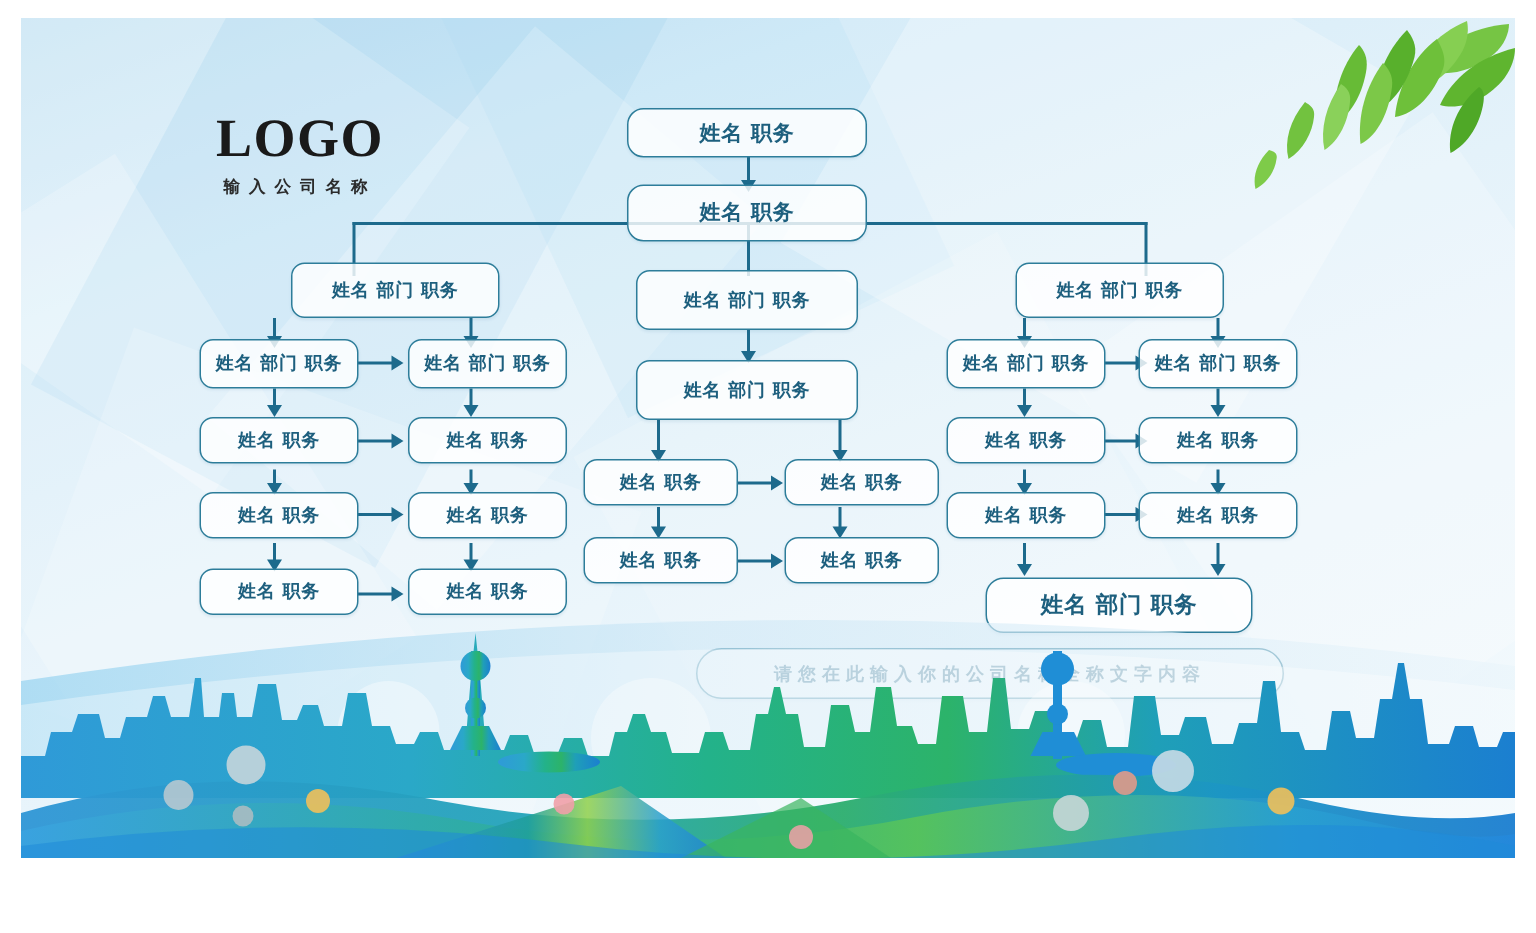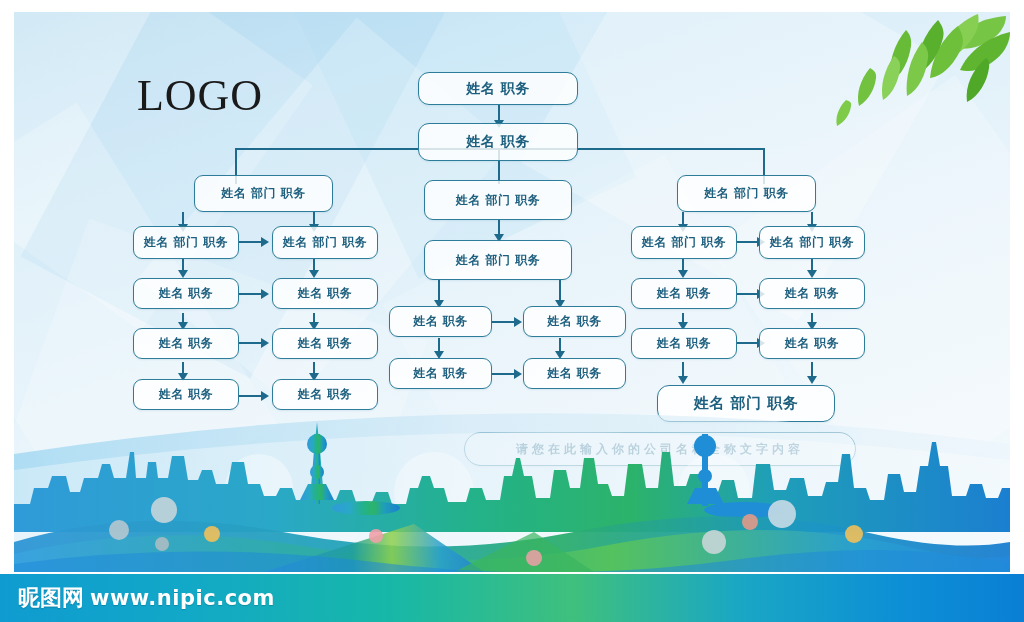--- a/index.html
+++ b/index.html
@@ -28,21 +28,21 @@
   .f5 { left:330px; top:-70px; width:240px; height:300px; background:rgba(170,215,240,.16); transform:rotate(-25deg); }
   .f6 { left:560px; top:-50px; width:320px; height:300px; background:rgba(255,255,255,.28); transform:rotate(30deg); }
   .f7 { left:760px; top:120px; width:300px; height:320px; background:rgba(255,255,255,.22); transform:rotate(-35deg); }
   .f8 { left:20px;  top:260px; width:360px; height:260px; background:rgba(255,255,255,.18); transform:rotate(20deg); }
   .f9 { left:420px; top:200px; width:320px; height:300px; background:rgba(255,255,255,.16); transform:rotate(-28deg); }
 
   
   #logo-block { position: absolute; left: 76px; top: 62px; width: 220px; text-align: center; }
   #logo-text {
     font-family: "Liberation Serif", "DejaVu Serif", serif;
-    font-size: 44px; font-weight: 400; color: #1a1a1a; letter-spacing: 1px; line-height: 1;
+    font-size: 36px; font-weight: 700; color: #1a1a1a; letter-spacing: 1px; line-height: 1;
   }
   #logo-sub {
     margin-top: 7px; font-size: 11px; color: #2b2b2b; letter-spacing: 6px;
     font-family: "DejaVu Sans", sans-serif; font-weight: 600;
   }
 
   
   .node {
     position: absolute;
     border: 1.4px solid #2d7d9a;
@@ -125,20 +125,21 @@
         <path d="M96 18 C84 32 78 52 80 70 C92 64 99 48 101 34 C102 26 99 21 96 18Z" fill="#67bb36"></path>
         <path d="M84 44 C74 58 70 74 73 88 C83 82 89 68 90 56 C91 49 87 46 84 44Z" fill="#8ad15a"></path>
         <path d="M60 56 C50 68 46 82 49 94 C59 88 65 76 66 66 C67 60 63 58 60 56Z" fill="#72c23f"></path>
         <path d="M36 88 C28 96 25 106 27 114 C35 110 40 102 41 94 C42 90 39 89 36 88Z" fill="#7ecb49"></path>
         <path d="M176 46 C162 58 155 74 157 90 C169 84 177 70 179 56 C180 50 178 47 176 46Z" fill="#4fa827"></path>
       </g>
     </svg>
 
     <div id="logo-block">
       <div id="logo-text">LOGO</div>
+      <div id="logo-sub">输入公司名称</div>
     </div>
 
     <div class="line vline" style="left:484px; top:92px; height:18px;"></div>
     <div class="arrow-d" style="left:479.5px; top:108px;"></div>
 
     <div class="line hline" style="left:221px; top:136px; width:530px;"></div>
     <div class="line vline" style="left:221px; top:136px; height:36px;"></div>
     <div class="line vline" style="left:484px; top:136px; height:36px;"></div>
     <div class="line vline" style="left:749px; top:136px; height:36px;"></div>
 
@@ -341,19 +342,14 @@
         <circle cx="362" cy="144" r="7" fill="#f0a0a8" opacity="0.9"></circle>
         <circle cx="520" cy="166" r="8" fill="#f0a0a8" opacity="0.85"></circle>
         <circle cx="700" cy="150" r="12" fill="#cfd8dc" opacity="0.85"></circle>
         <circle cx="736" cy="130" r="8" fill="#e09a8a" opacity="0.9"></circle>
         <circle cx="768" cy="122" r="14" fill="#c6dae6" opacity="0.9"></circle>
         <circle cx="840" cy="142" r="9" fill="#f0c05a" opacity="0.9"></circle>
       </svg>
     </div>
   </div>
 
-  <div id="wm-bar">
-    <div id="wm-text">
-      <span>昵图网</span><span id="wm-url">www.nipic.com</span>
-    </div>
-  </div>
 
 </div>
 
 </body></html>

